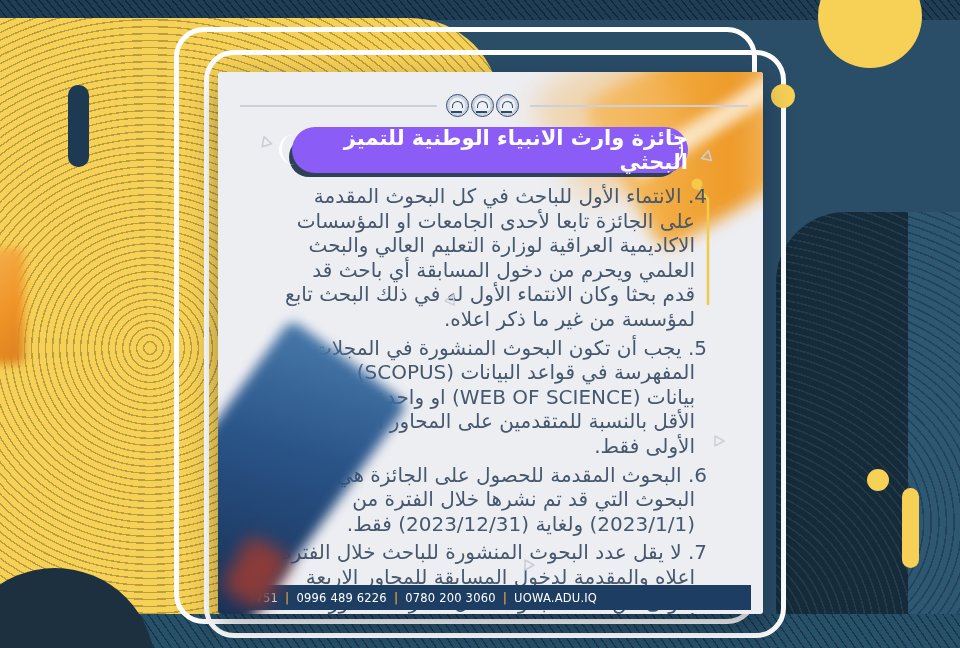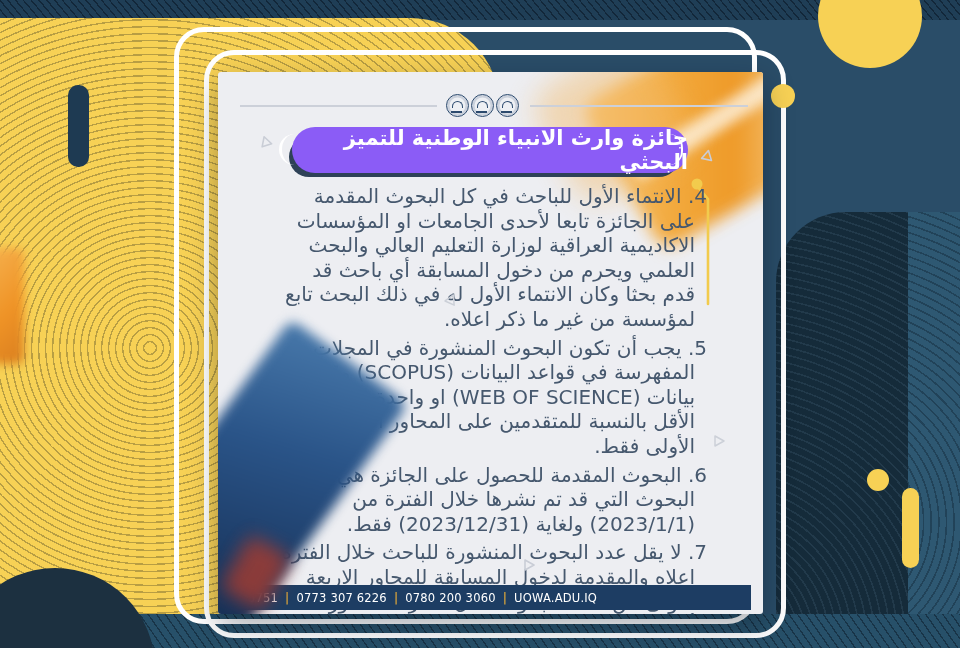--- a/index.html
+++ b/index.html
@@ -234,21 +234,21 @@
       </svg>
 
     <div class="footer-bar">
       <span class="phone-glyph">
         <svg width="11" height="11" viewBox="0 0 24 24">
             <path fill="#ffffff" d="M6.6 10.8c1.5 3 3.9 5.4 6.9 6.9l2.3-2.3c.3-.3.7-.4 1.1-.2 1.2.4 2.5.6 3.8.6.6 0 1 .4 1 1V20c0 .6-.4 1-1 1C11.8 21 3 12.2 3 3c0-.6.4-1 1-1h3.2c.6 0 1 .4 1 1 0 1.3.2 2.6.6 3.8.1.4 0 .8-.2 1.1L6.6 10.8z"></path>
           </svg>
       </span>
       <span>5751</span>
       <span class="sep">|</span>
-      <span>0773 307 6226</span>
+      <span>0996 489 6226</span>
       <span class="sep">|</span>
       <span>0780 200 3060</span>
       <span class="sep">|</span>
       <span>UOWA.ADU.IQ</span>
     </div>
 
     <div class="blob-blue"></div>
     <div class="blob-red"></div>
   </div>
 

